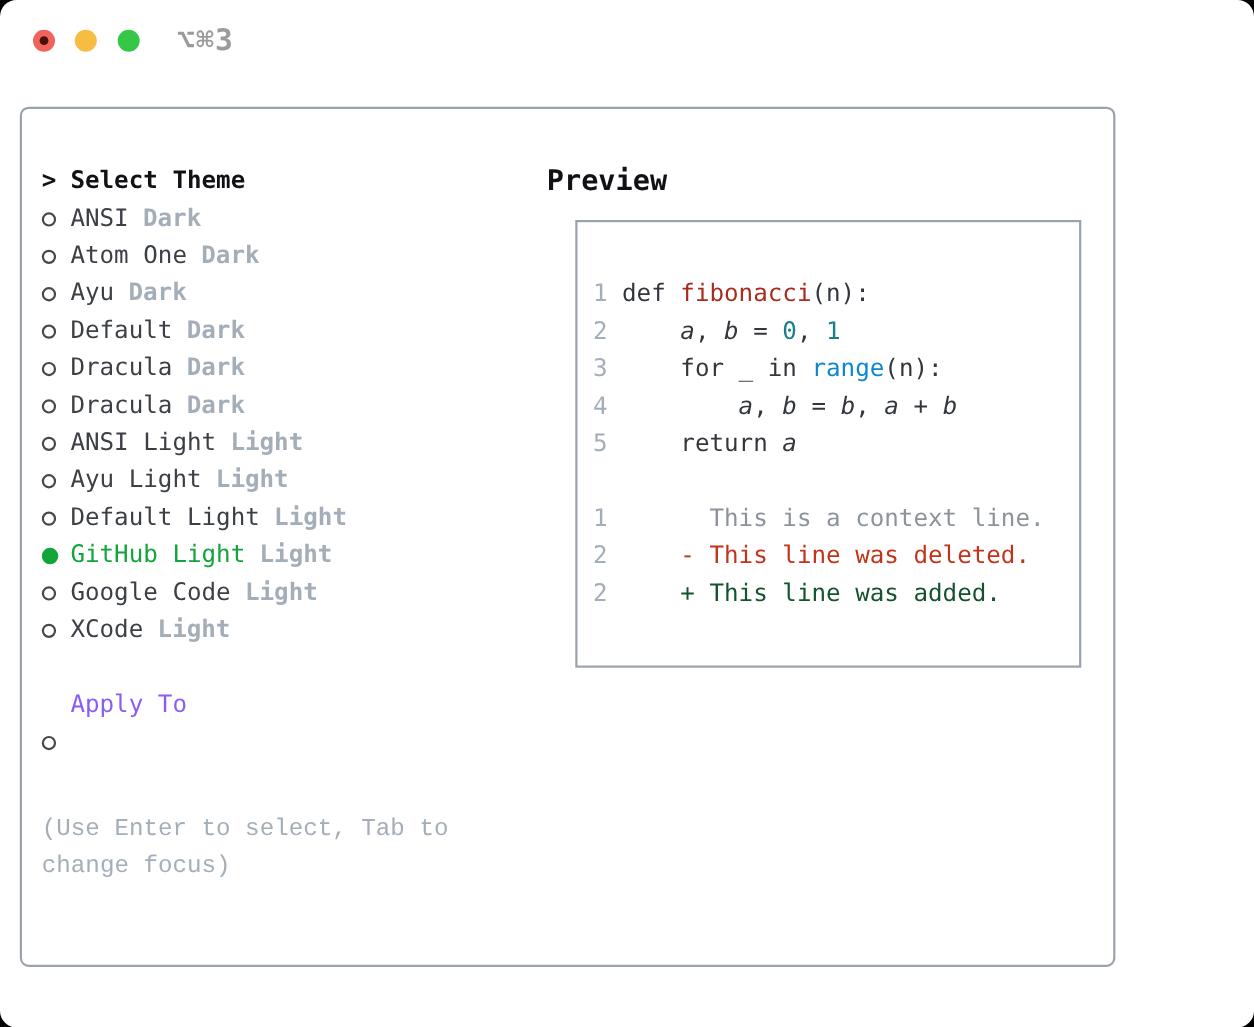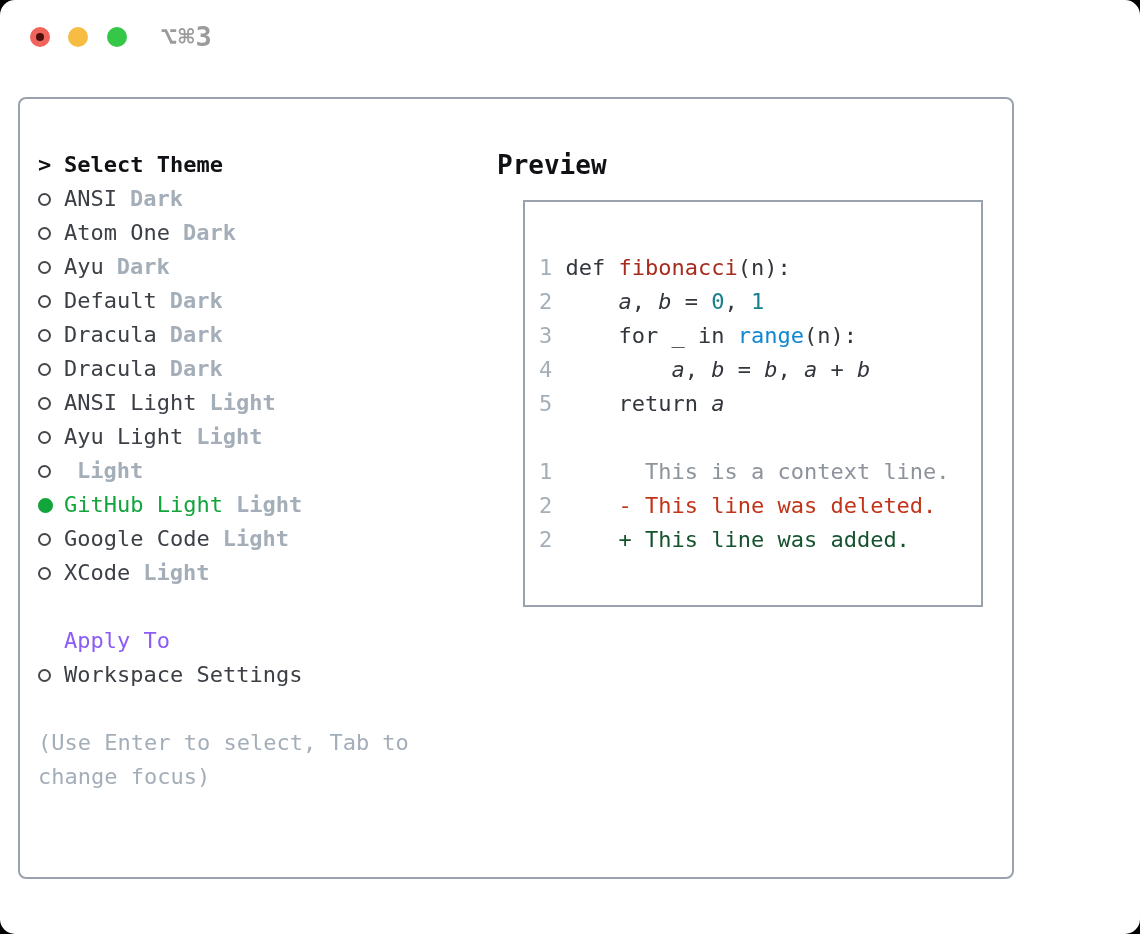--- a/index.html
+++ b/index.html
@@ -26,21 +26,21 @@
   .marker{flex:none;width:26px;display:flex;align-items:center;}
   .caret{font-weight:bold;color:#101114;}
   .radio{width:13px;height:13px;box-sizing:border-box;border:2px solid #45484d;border-radius:50%;background:transparent;}
   .row.selected .radio{background:#12a53c;border-color:#12a53c;width:15px;height:15px;}
   .hdr-label{font-weight:bold;color:#101114;}
   .name{color:#3c4046;}
   .row.selected .name{color:#12a53c;}
   .variant{color:#a4aeb9;margin-left:13px;font-weight:bold;}
   .apply-block{margin-top:34px;}
   .apply-label{color:#8b5cf6;}
-  .hint{margin-top:34px;color:#a4aeb9;width:434px;}
+  .hint{margin-top:45px;color:#a4aeb9;width:434px;font-family:Liberation Mono, monospace;}
 
   
   .ptitle{position:absolute;left:477px;top:49px;font-size:26px;line-height:34px;font-weight:bold;color:#101114;}
   .pbox{position:absolute;left:503px;top:101px;width:456px;height:403px;border:2px solid #9aa2ad;background:#fff;}
   .codeblock{margin:0;padding:49px 0 0 14px;font-size:22px;line-height:34px;}
   .cl{height:34px;white-space:pre;}
   .ln{color:#a4aeb9;}
   .tk-code{color:#33373d;}
   .tk-fn{color:#a72c1f;}
   .tk-num{color:#17808a;}
@@ -128,20 +128,21 @@
             <span class="marker">
               <span class="radio"></span>
             </span>
             <span class="name">Ayu Light</span>
             <span class="variant">Light</span>
           </div>
           <div class="row">
             <span class="marker">
               <span class="radio"></span>
             </span>
+            <span class="name">Default Light</span>
             <span class="variant">Light</span>
           </div>
           <div class="row selected">
             <span class="marker">
               <span class="radio"></span>
             </span>
             <span class="name">GitHub Light</span>
             <span class="variant">Light</span>
           </div>
           <div class="row">
@@ -163,21 +164,20 @@
       <div class="apply-block">
         <div class="row">
           <span class="marker"></span>
           <span class="apply-label">Apply To</span>
         </div>
         <div id="apply-list">
             <div class="row">
               <span class="marker">
                 <span class="radio"></span>
               </span>
-              <span class="name">Workspace Settings</span>
             </div>
           </div>
       </div>
 
       <div class="hint">(Use Enter to select, Tab to change focus)</div>
     </div>
 
     <div class="ptitle">Preview</div>
 
     <div class="pbox">

